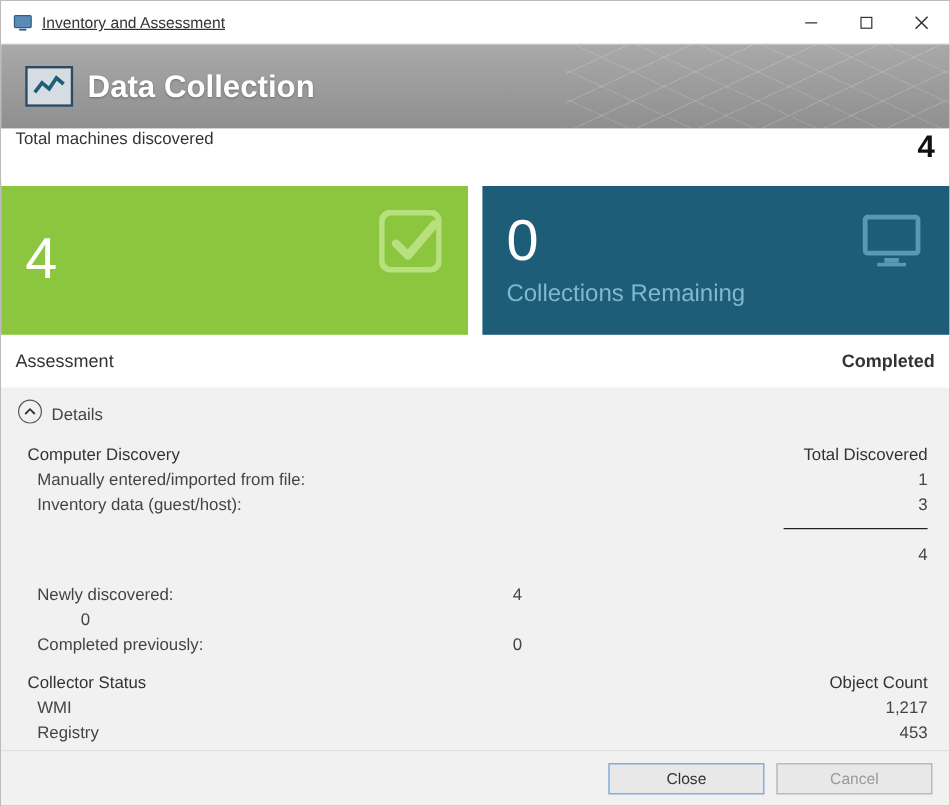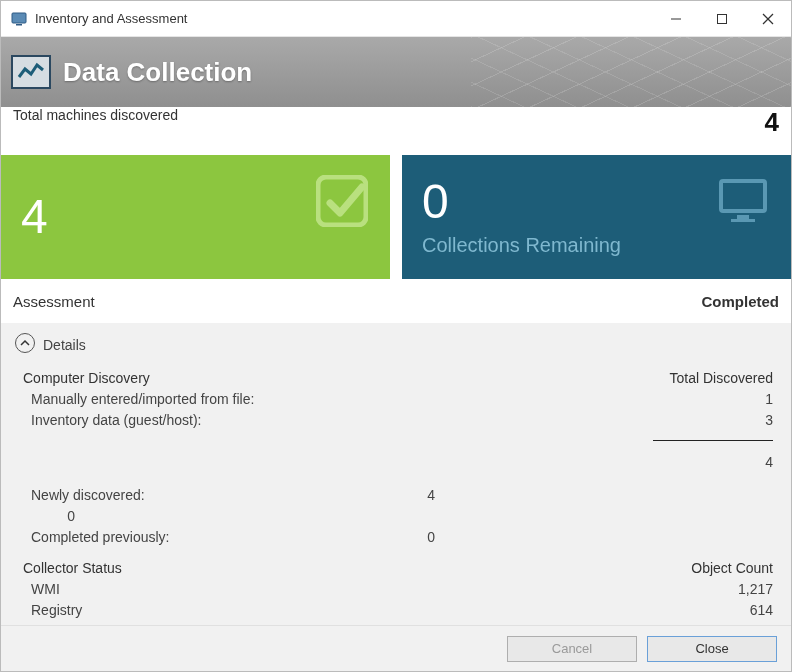--- a/index.html
+++ b/index.html
@@ -28,38 +28,39 @@
     }
     .titlebar .app-icon {
       width: 16px;
       height: 16px;
       margin: 0 8px 0 10px;
     }
     .titlebar .title {
       font-size: 13px;
       color: #333;
       flex: 1;
+      text-decoration: underline;
     }
     .winbtns { display: flex; height: 100%; }
     .winbtn {
       width: 46px;
       height: 100%;
       display: flex;
       align-items: center;
       justify-content: center;
       color: #333;
     }
     .winbtn svg { width: 12px; height: 12px; }
 
     .banner {
       height: 70px;
       background: linear-gradient(to bottom, #a9a9a9, #8f8f8f);
       display: flex;
       align-items: center;
-      padding: 0 10px;
+      padding: 0 20px;
       position: relative;
       overflow: hidden;
     }
     .banner::after {
       content: "";
       position: absolute;
       right: 0; top: 0;
       width: 320px; height: 100%;
       background:
         repeating-linear-gradient(155deg, rgba(255,255,255,0.25) 0 1px, transparent 1px 22px),
@@ -322,33 +323,33 @@
         <div class="c3 sect-head">Object Count</div>
       </div>
       <div class="trow indent">
         <div class="c1">WMI</div>
         <div class="c2"></div>
         <div class="c3">1,217</div>
       </div>
       <div class="trow indent">
         <div class="c1">Registry</div>
         <div class="c2"></div>
-        <div class="c3">614</div>
+        <div class="c3">453</div>
       </div>
       <div class="trow indent">
         <div class="c1">SQL</div>
         <div class="c2"></div>
         <div class="c3">355</div>
       </div>
 
     </div>
   </div>
 
   <div class="footer">
+    <div class="btn primary">
+      <span>Close</span>
+    </div>
     <div class="btn disabled">
       <span>Cancel</span>
     </div>
-    <div class="btn primary">
-      <span>Close</span>
-    </div>
   </div>
 
 </div>
 
 </body></html>

